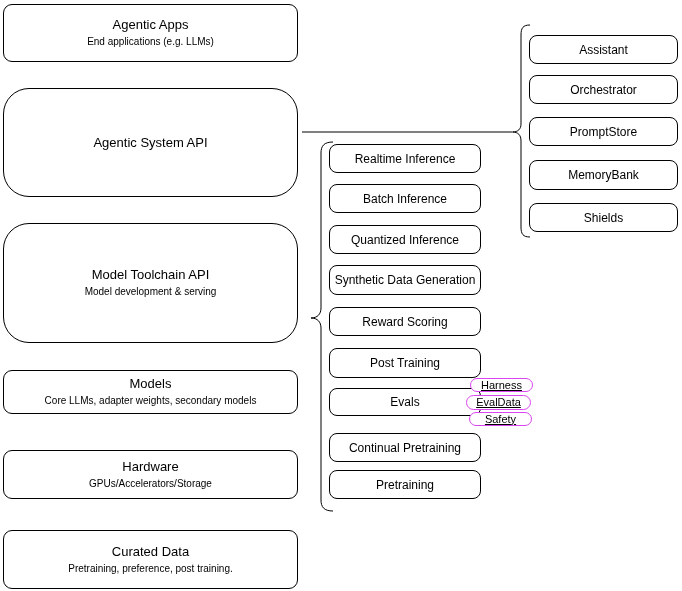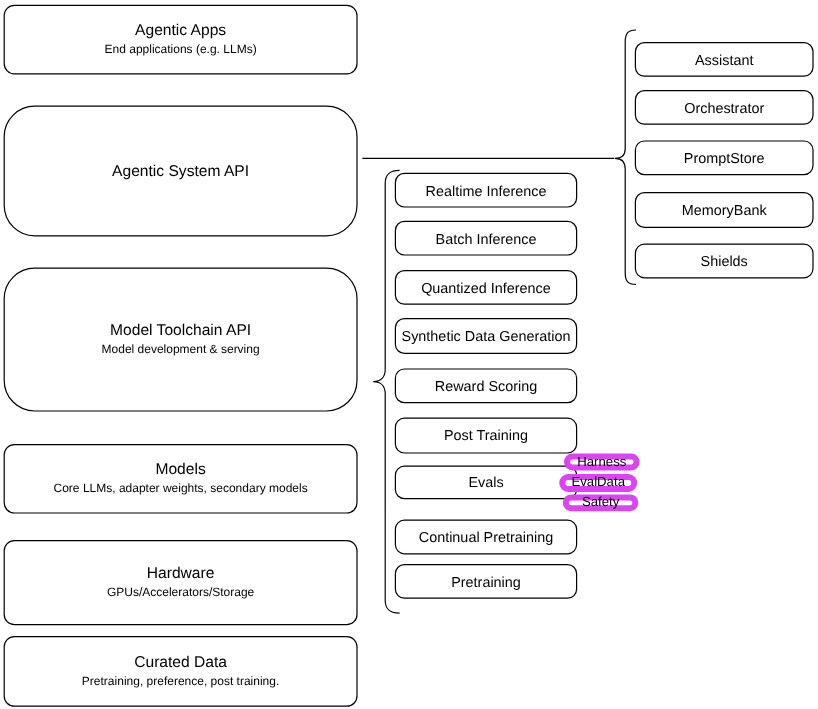--- a/index.html
+++ b/index.html
@@ -40,28 +40,29 @@
     border-radius: 8px; font-size: 12px; z-index: 2;
   }
   .rnode {
     left: 529px; width: 149px; height: 29px;
     border-radius: 8px; font-size: 12px; z-index: 2;
   }
   .pill {
     position: absolute;
     box-sizing: border-box;
     background: #ffffff;
-    border: 5px solid #d946ef;
+    border: 1px solid #d946ef;
     border-radius: 999px;
     display: flex;
     align-items: center;
     justify-content: center;
     font-size: 11px;
     line-height: 1;
     z-index: 3;
+    text-decoration: underline;
   }
 </style>
 </head>
 <body>
 
 <div class="canvas">
 
   <svg class="overlay" viewBox="0 0 682 591" xmlns="http://www.w3.org/2000/svg">
     <path d="M302 132 L512 132" stroke="#000000" stroke-width="1" fill="none"></path>
     <path d="M530 25 C523 25 521 28 521 35 L521 124 C521 129 518 132 512.5 132 C518 132 521 135 521 141 L521 227 C521 234 523 237 530 237" stroke="#000000" stroke-width="1" fill="none"></path>
@@ -72,25 +73,25 @@
     <div class="title">Agentic Apps</div>
     <div class="subtitle">End applications (e.g. LLMs)</div>
   </div>
   <div class="node lnode biground" style="top:88px;height:109px;">
     <div class="title">Agentic System API</div>
   </div>
   <div class="node lnode biground" style="top:223px;height:120px;">
     <div class="title">Model Toolchain API</div>
     <div class="subtitle">Model development &amp; serving</div>
   </div>
-  <div class="node lnode" style="top:370px;height:58px;">
+  <div class="node lnode" style="top:370px;height:44px;">
     <div class="title">Models</div>
     <div class="subtitle">Core LLMs, adapter weights, secondary models</div>
   </div>
-  <div class="node lnode" style="top:450px;height:71px;">
+  <div class="node lnode" style="top:450px;height:49px;">
     <div class="title">Hardware</div>
     <div class="subtitle">GPUs/Accelerators/Storage</div>
   </div>
   <div class="node lnode" style="top:530px;height:59px;">
     <div class="title">Curated Data</div>
     <div class="subtitle">Pretraining, preference, post training.</div>
   </div>
 
   <div class="node mnode" style="top:144px;">Realtime Inference</div>
   <div class="node mnode" style="top:184px;">Batch Inference</div>

